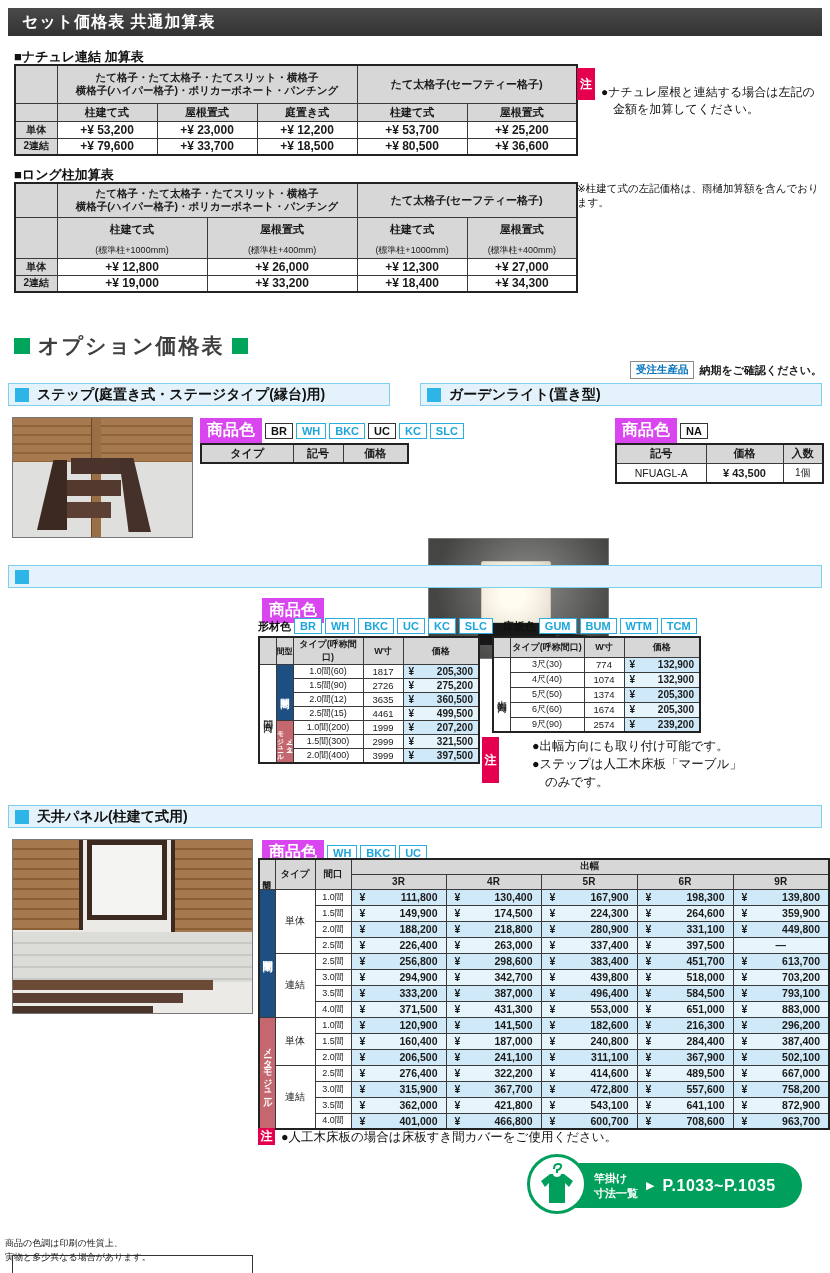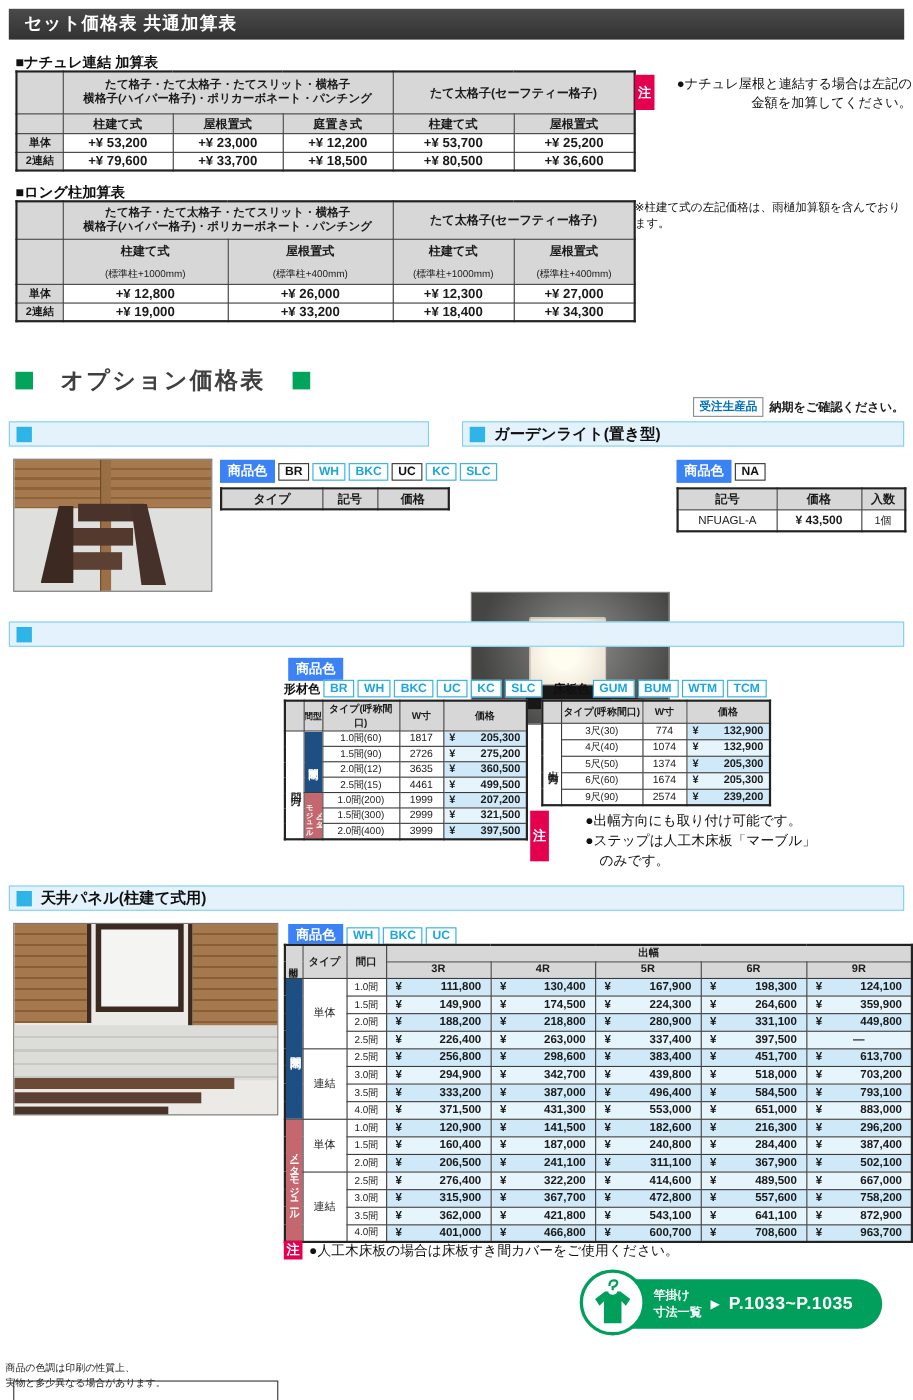--- a/index.html
+++ b/index.html
@@ -25,29 +25,29 @@
   .bluecell { background:#cfe9f8; }
   .bluecell2 { background:#e6f4fc; }
 
   
   .chu { background:#e5004f; color:#fff; font-weight:bold; font-size:12px;
          display:flex; align-items:center; justify-content:center; }
   .notetext { font-size:12px; line-height:1.45; color:#111; }
 
   
   .gsq { width:16px; height:16px; background:#00a45a; display:inline-block; }
-  .optheading { font-size:21px; font-weight:bold; color:#3f3f3f; letter-spacing:2px; display:flex; align-items:center; gap:25px; }
+  .optheading { font-size:21px; font-weight:bold; color:#3f3f3f; letter-spacing:2px; display:flex; align-items:center; gap:8px; }
 
   
   .secbar { background:#e4f3fb; border:1px solid #7fd0f0; height:23px; display:flex; align-items:center; gap:8px; padding-left:6px; }
   .csq { width:14px; height:14px; background:#2db5e8; flex:0 0 auto; }
   .secbar .t { font-size:14px; font-weight:bold; color:#111; }
 
   
-  .badge-col { background:#3b82f6; color:#fff; font-size:12px; font-weight:bold; padding:2px 7px; display:inline-block; }
+  .badge-col { background:#d946ef; color:#fff; font-size:16px; font-weight:bold; padding:2px 7px; display:inline-block; }
   .chip { display:inline-block; border:1px solid #29aede; color:#1ba6dc; font-size:11px; font-weight:bold;
           padding:1px 5px; background:#fff; margin-left:3px; min-width:26px; text-align:center; }
   .chip.dark { border-color:#333; color:#111; }
   .miniLabel { font-size:11px; font-weight:bold; color:#111; }
 
   
   .vt { writing-mode:vertical-rl; text-orientation:upright; letter-spacing:1px; margin:auto; }
   td.navy { background:#1d4f82; color:#fff; font-weight:bold; }
   td.red  { background:#c4676e; color:#fff; font-weight:bold; }
 
@@ -105,21 +105,21 @@
     <td class="hd" style="font-size:10px;">2連結</td>
     <td class="pricecell">+¥ 79,600</td>
     <td class="pricecell">+¥ 33,700</td>
     <td class="pricecell">+¥ 18,500</td>
     <td class="pricecell">+¥ 80,500</td>
     <td class="pricecell">+¥ 36,600</td>
   </tr>
 </tbody>
   </table>
 <div class="abs chu" style="left:577px;top:68px;width:18px;height:32px;">注</div>
-<div class="abs notetext" style="left:601px;top:68px;width:228px;text-align:right;">
+<div class="abs notetext" style="left:601px;top:84px;width:228px;">
   <span>●ナチュレ屋根と連結する場合は左記の</span><br><span style="padding-left:12px;display:inline-block;">金額を加算してください。</span>
 </div>
 
 <div class="abs subtitle" style="left:14px;top:166px;">■ロング柱加算表</div>
 <table class="abs tbl" style="left:14px;top:182px;width:562px;">
   <colgroup>
       <col style="width:42px">
       <col style="width:150px">
       <col style="width:150px">
       <col style="width:110px">
@@ -163,20 +163,21 @@
   <span>オプション価格表</span>
   <span class="gsq"></span>
 </div>
 <div class="abs" style="right:8px;top:361px;display:flex;align-items:center;gap:5px;">
   <span class="ordbadge">受注生産品</span>
   <span style="font-size:11px;font-weight:bold;">納期をご確認ください。</span>
 </div>
 
 <div class="abs secbar" style="left:8px;top:383px;width:382px;">
   <span class="csq"></span>
+  <span class="t">ステップ(庭置き式・ステージタイプ(縁台)用)</span>
 </div>
 <div class="abs photo" style="left:12px;top:417px;width:181px;height:121px;background:#dfdfdd;">
   <div class="abs" style="left:0;top:0;width:100%;height:44px;background:repeating-linear-gradient(180deg,#a67a4e 0 7px,#8e6438 7px 9px);"></div>
   <div class="abs" style="left:78px;top:0;width:10px;height:121px;background:#9a6f45;border-left:1px solid #6b4a2a;"></div>
   <div class="abs" style="left:28px;top:40px;width:92px;height:74px;">
     <div class="abs" style="left:30px;top:0;width:60px;height:16px;background:#4a332a;"></div>
     <div class="abs" style="left:18px;top:22px;width:62px;height:16px;background:#54392e;"></div>
     <div class="abs" style="left:6px;top:44px;width:64px;height:16px;background:#5c4033;"></div>
     <div class="abs" style="left:-4px;top:2px;width:30px;height:70px;background:#3c2a22;clip-path:polygon(100% 0,100% 100%,0 100%,55% 0);"></div>
     <div class="abs" style="left:78px;top:0;width:32px;height:74px;background:#46302a;clip-path:polygon(0 0,45% 0,100% 100%,30% 100%);"></div>
@@ -520,21 +521,21 @@
         </td>
     <td class="bluecell">
           <span class="pw" style="font-size:10.5px;">
             <span>¥</span>
             <span>198,300</span>
           </span>
         </td>
     <td class="bluecell">
           <span class="pw" style="font-size:10.5px;">
             <span>¥</span>
-            <span>124,100</span>
+            <span>139,800</span>
           </span>
         </td>
   </tr>
   <tr style="height:16px">
     <td style="font-size:9px;">1.5間</td>
     <td class="bluecell2">
           <span class="pw" style="font-size:10.5px;">
             <span>¥</span>
             <span>149,900</span>
           </span>

